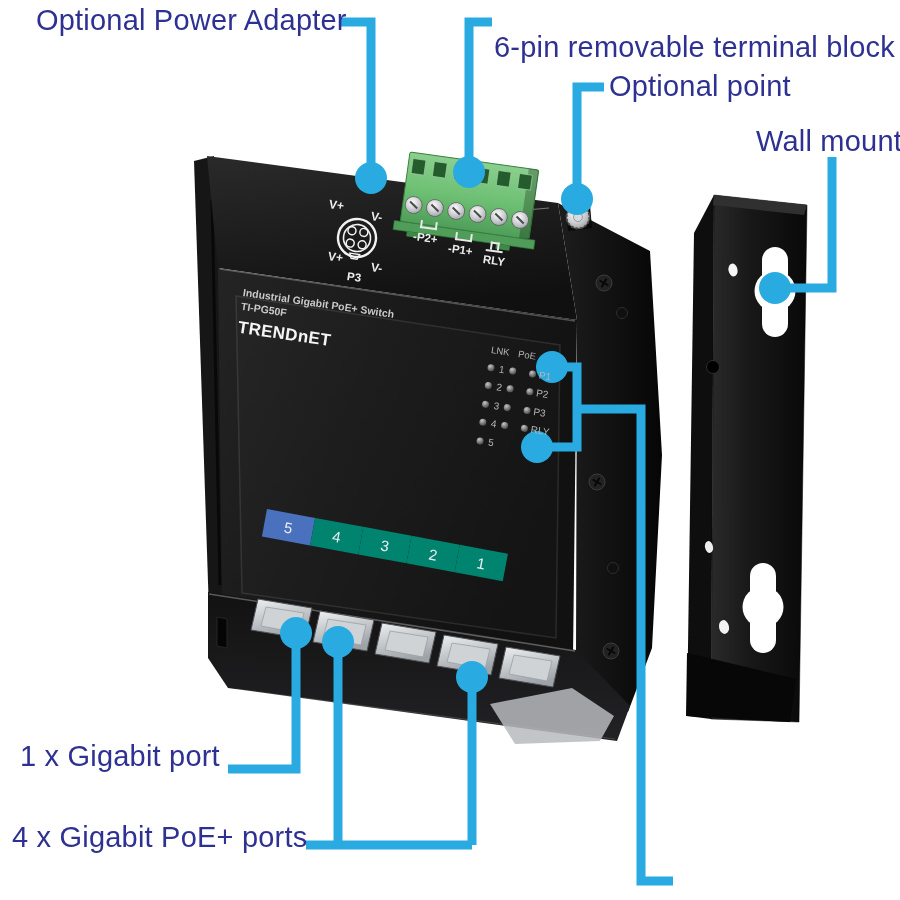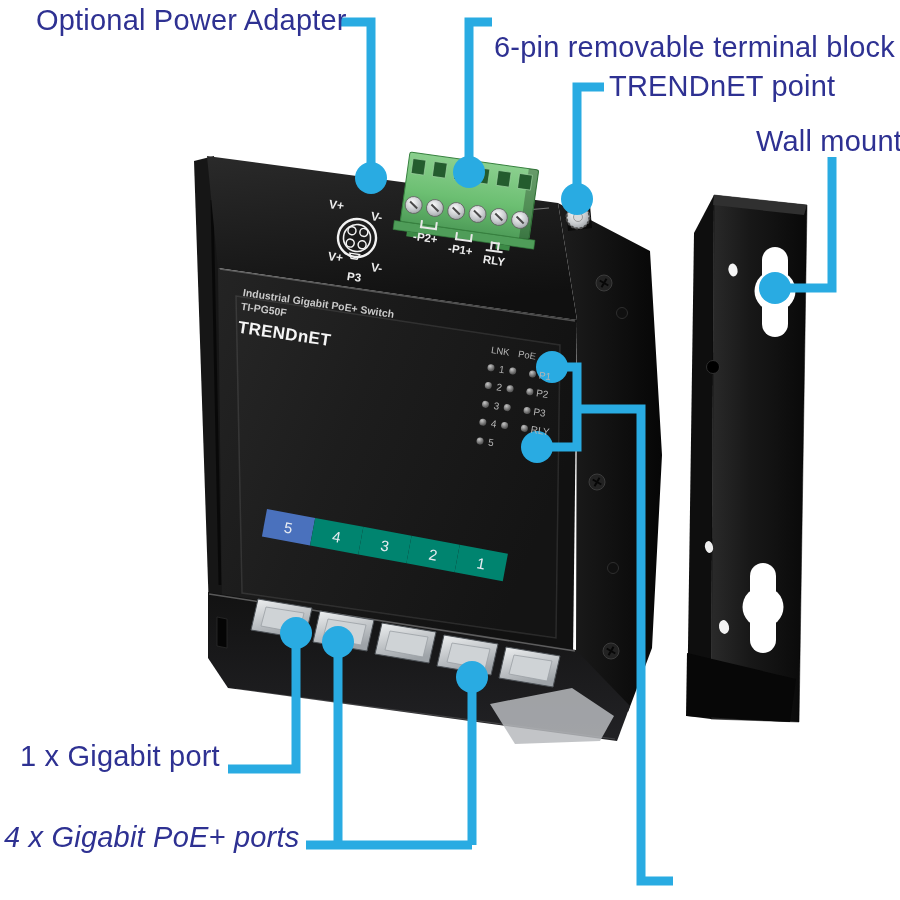--- a/index.html
+++ b/index.html
@@ -247,24 +247,24 @@
       <circle cx="552" cy="367" r="16"></circle>
       <circle cx="537" cy="447" r="16"></circle>
       <circle cx="296" cy="633" r="16"></circle>
       <circle cx="338" cy="642" r="16"></circle>
       <circle cx="472" cy="677" r="16"></circle>
     </g>
   </svg>
 
   <div class="callout-label" style="left:36px;top:4px;">Optional Power Adapter</div>
   <div class="callout-label" style="left:494px;top:3px;margin-top:28px;">6-pin removable terminal block</div>
-  <div class="callout-label" style="left:609px;top:70px;">TRENDnET point</div>
+  <div class="callout-label" style="left:609px;top:70px;">Optional point</div>
   <div class="callout-label" style="left:756px;top:125px;">Wall mount</div>
   <div class="callout-label" style="left:20px;top:740px;">1 x Gigabit port</div>
-  <div class="callout-label" style="left:4px;top:821px;font-style:italic;">4 x Gigabit PoE+ ports</div>
+  <div class="callout-label" style="left:12px;top:821px;">4 x Gigabit PoE+ ports</div>
 
   <div class="dev-text vlabel" style="left:330px;top:197px;">V+</div>
   <div class="dev-text vlabel" style="left:372px;top:209px;">V-</div>
   <div class="dev-text vlabel" style="left:329px;top:249px;">V+</div>
   <div class="dev-text vlabel" style="left:372px;top:260px;">V-</div>
   <div class="dev-text vlabel" style="left:348px;top:270px;font-size:11.5px;">P3</div>
 
   <div class="sym-u" style="left:421px;top:220px;"></div>
   <div class="sym-u" style="left:456px;top:232px;"></div>
   <div class="sym-rly" style="left:487px;top:241px;"></div>

